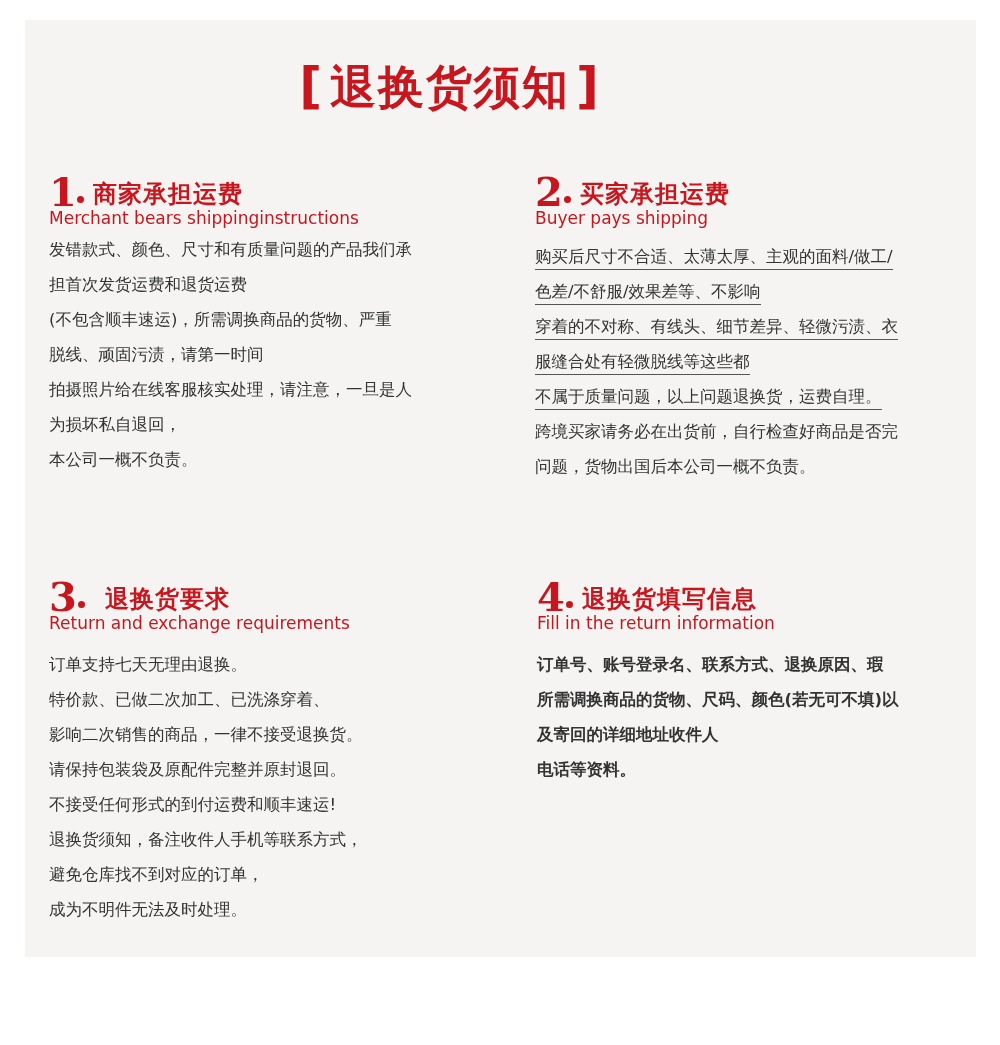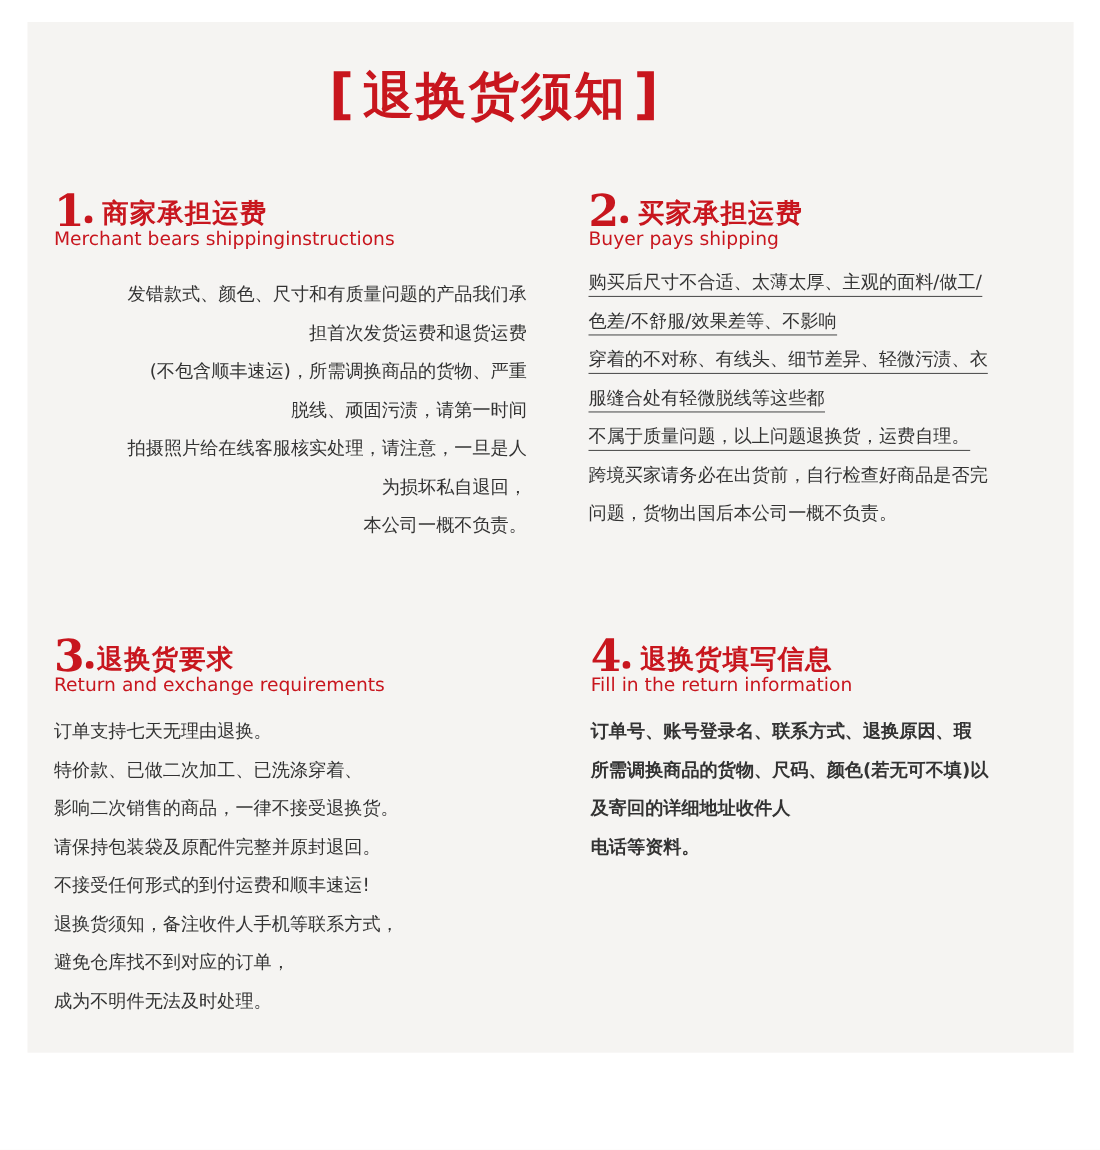--- a/index.html
+++ b/index.html
@@ -110,21 +110,21 @@
   <span class="bracket">[</span><span>退换货须知</span><span class="bracket">]</span>
 </div>
 
 <div class="section" style="left:49px; top:170px;">
   <div class="sec-head">
     <span class="sec-num">1</span>
     <span class="sec-dot" style="left:28px;"></span>
     <span class="sec-title-cn" style="left:44px;">商家承担运费</span>
     <span class="sec-title-en">Merchant bears shippinginstructions</span>
   </div>
-  <div class="sec-body" style="margin-top:20px;text-align:right;">
+  <div class="sec-body" style="margin-top:2px;">
     <div class="line">发错款式、颜色、尺寸和有质量问题的产品我们承</div>
     <div class="line">担首次发货运费和退货运费</div>
     <div class="line">(不包含顺丰速运)，所需调换商品的货物、严重</div>
     <div class="line">脱线、顽固污渍，请第一时间</div>
     <div class="line">拍摄照片给在线客服核实处理，请注意，一旦是人</div>
     <div class="line">为损坏私自退回，</div>
     <div class="line">本公司一概不负责。</div>
   </div>
 </div>
 
@@ -143,21 +143,21 @@
     <div class="line underline"><span>不属于质量问题，以上问题退换货，运费自理。</span></div>
     <div class="line">跨境买家请务必在出货前，自行检查好商品是否完</div>
     <div class="line">问题，货物出国后本公司一概不负责。</div>
   </div>
 </div>
 
 <div class="section" style="left:49px; top:575px;">
   <div class="sec-head">
     <span class="sec-num">3</span>
     <span class="sec-dot" style="left:29px;"></span>
-    <span class="sec-title-cn" style="left:39px;">退换货要求</span>
+    <span class="sec-title-cn" style="left:56px;">退换货要求</span>
     <span class="sec-title-en">Return and exchange requirements</span>
   </div>
   <div class="sec-body" style="margin-top:12px;">
     <div class="line">订单支持七天无理由退换。</div>
     <div class="line">特价款、已做二次加工、已洗涤穿着、</div>
     <div class="line">影响二次销售的商品，一律不接受退换货。</div>
     <div class="line">请保持包装袋及原配件完整并原封退回。</div>
     <div class="line">不接受任何形式的到付运费和顺丰速运!</div>
     <div class="line">退换货须知，备注收件人手机等联系方式，</div>
     <div class="line">避免仓库找不到对应的订单，</div>

